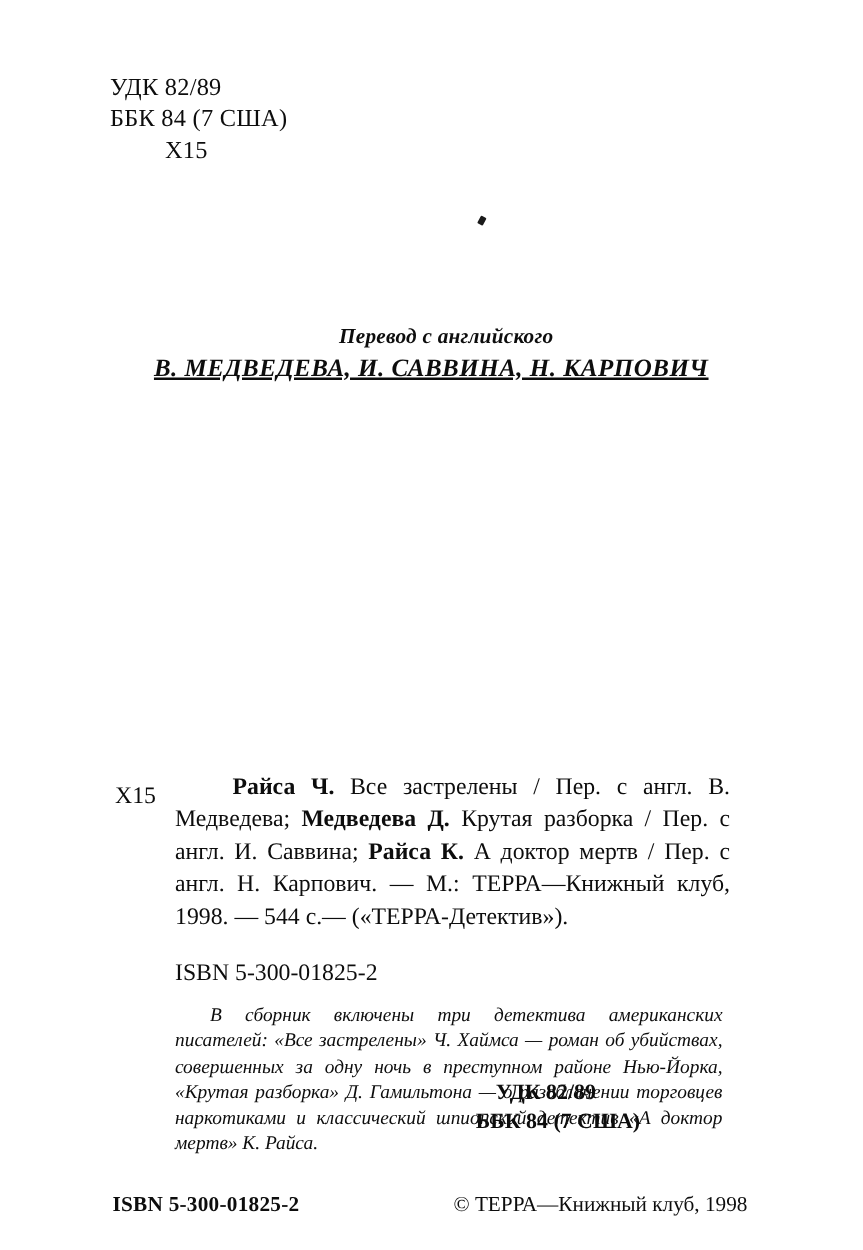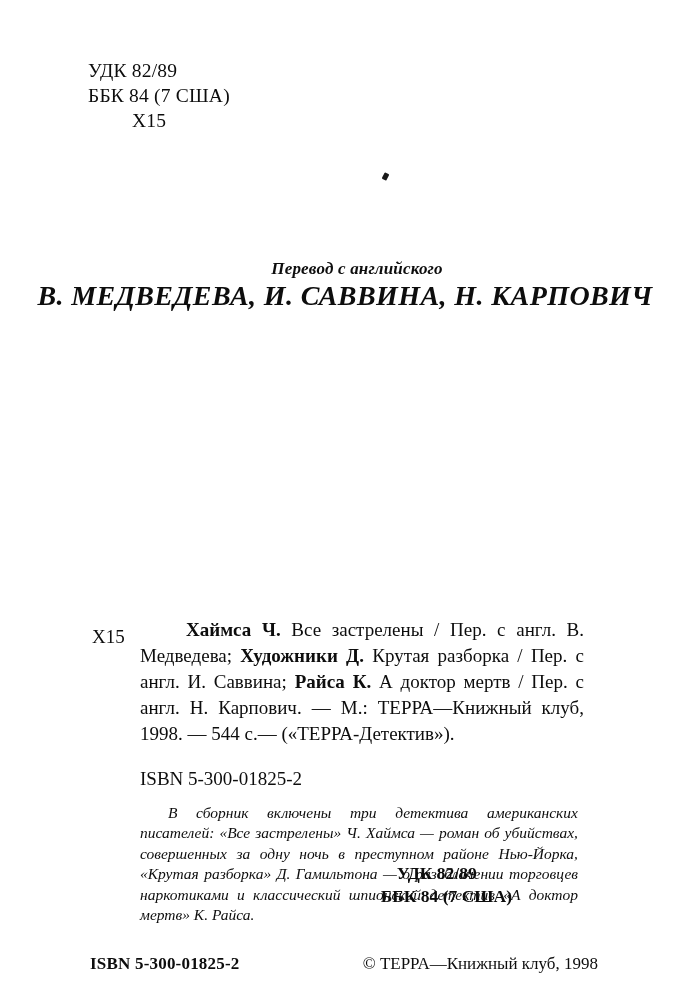--- a/index.html
+++ b/index.html
@@ -62,24 +62,25 @@
   .credits.artists { top: 333px; }
   .credits .role {
     display: block;
     font-size: 17px;
     line-height: 22px;
     letter-spacing: 0.2px;
     padding-left: 24px;
   }
   .credits .names {
     display: block;
-    font-size: 28px;
+    font-size: 20px;
     line-height: 27px;
     letter-spacing: 0.4px;
     margin-top: 2px;
+    text-decoration: underline;
   }
 
   
   .biblio {
     position: absolute;
     left: 92px;
     top: 598px;
     width: 492px;
   }
   .biblio .shelfmark {
@@ -167,21 +168,21 @@
   <div class="credits translators">
     <span class="role">Перевод с английского</span>
     <span class="names">В. МЕДВЕДЕВА, И. САВВИНА, Н. КАРПОВИЧ</span>
   </div>
 
   <div class="credits artists">
   </div>
 
   <div class="biblio">
     <span class="shelfmark">Х15</span>
-    <p class="record"><b>Хаймса Ч.</b><span> Все застрелены / Пер. с англ. В. Медведева; </span><b>Художники Д.</b><span> Крутая разборка / Пер. с англ. И. Саввина; </span><b>Райса К.</b><span> А доктор мертв / Пер. с англ. Н. Карпович. — М.:  ТЕРРА—Книжный клуб,  1998. — 544 с.— («ТЕРРА-Детектив»).</span></p>
+    <p class="record"><b>Райса Ч.</b><span> Все застрелены / Пер. с англ. В. Медведева; </span><b>Медведева Д.</b><span> Крутая разборка / Пер. с англ. И. Саввина; </span><b>Райса К.</b><span> А доктор мертв / Пер. с англ. Н. Карпович. — М.:  ТЕРРА—Книжный клуб,  1998. — 544 с.— («ТЕРРА-Детектив»).</span></p>
     <p class="isbn-line">ISBN 5-300-01825-2</p>
   </div>
 
   <p class="annotation">В сборник включены три детектива американских писателей: «Все застрелены» Ч. Хаймса — роман об убийствах, совершенных за одну ночь в преступном районе Нью-Йорка, «Крутая разборка» Д. Гамильтона — о разоблачении торговцев наркотиками и классический шпионский детектив «А доктор мертв» К. Райса.</p>
 
   <div class="classification-bottom">
     <span class="line udk">УДК 82/89</span>
     <span class="line">ББК 84 (7 США)</span>
   </div>
 

